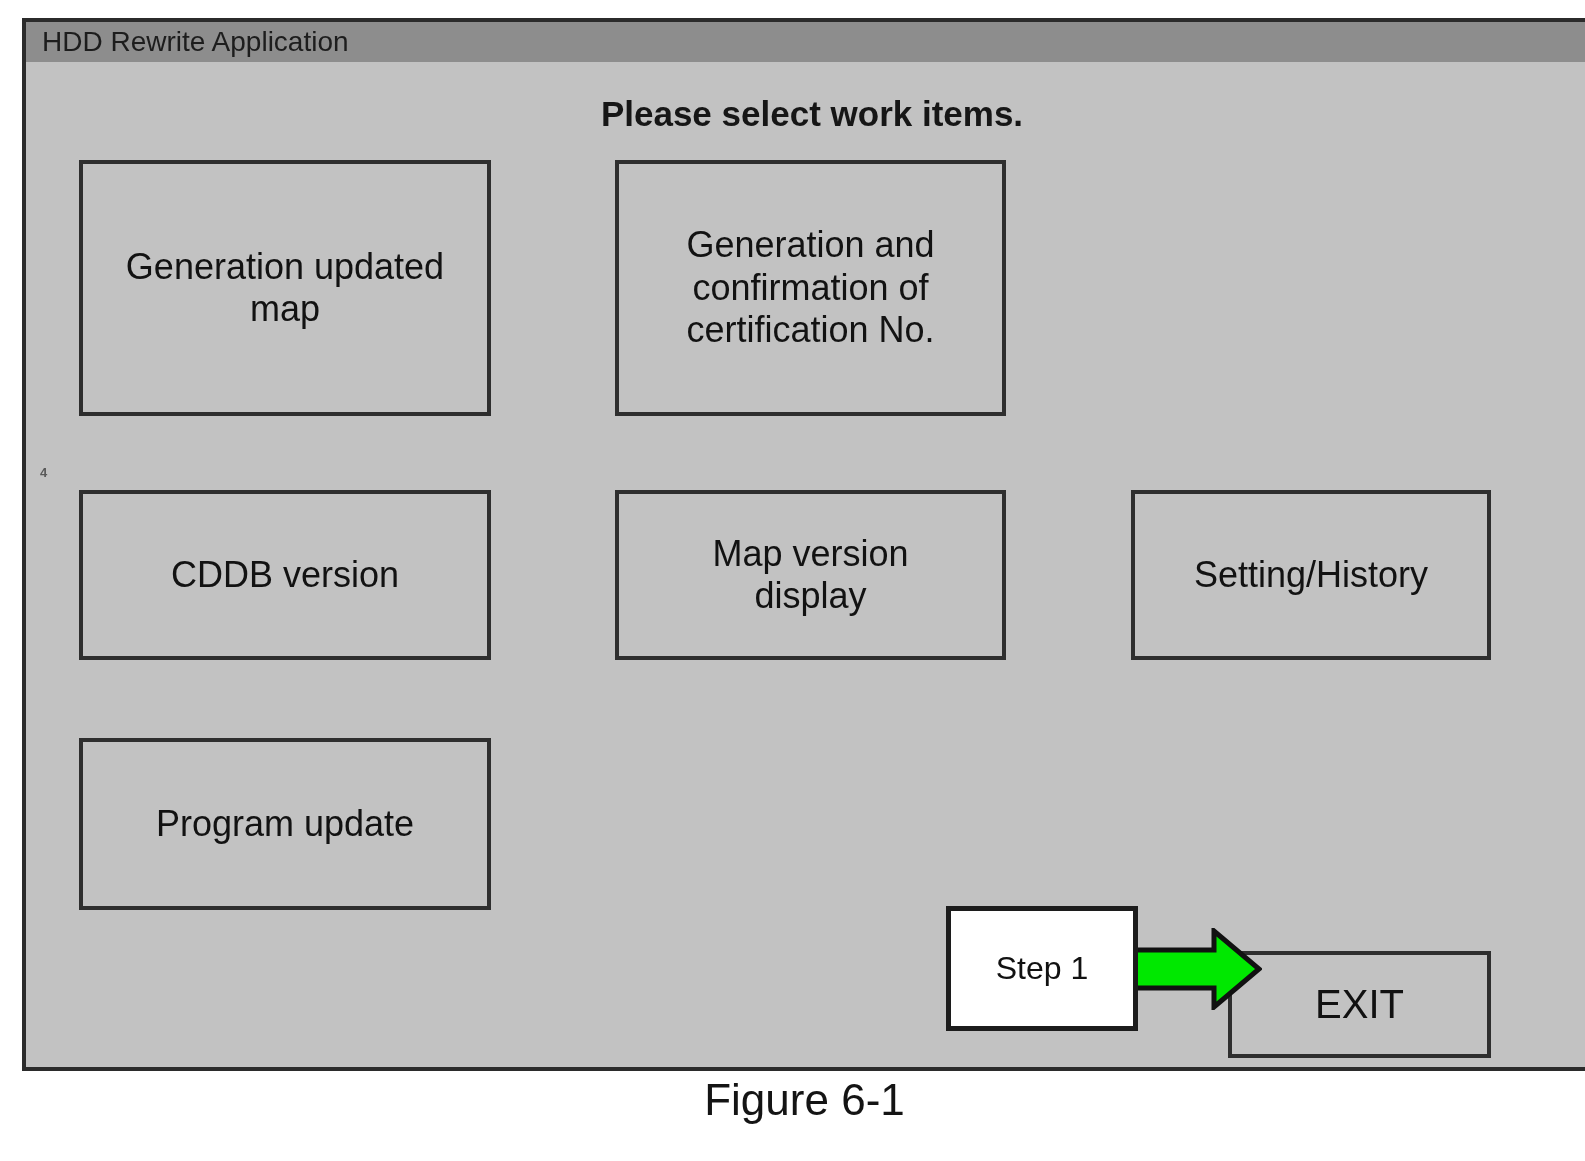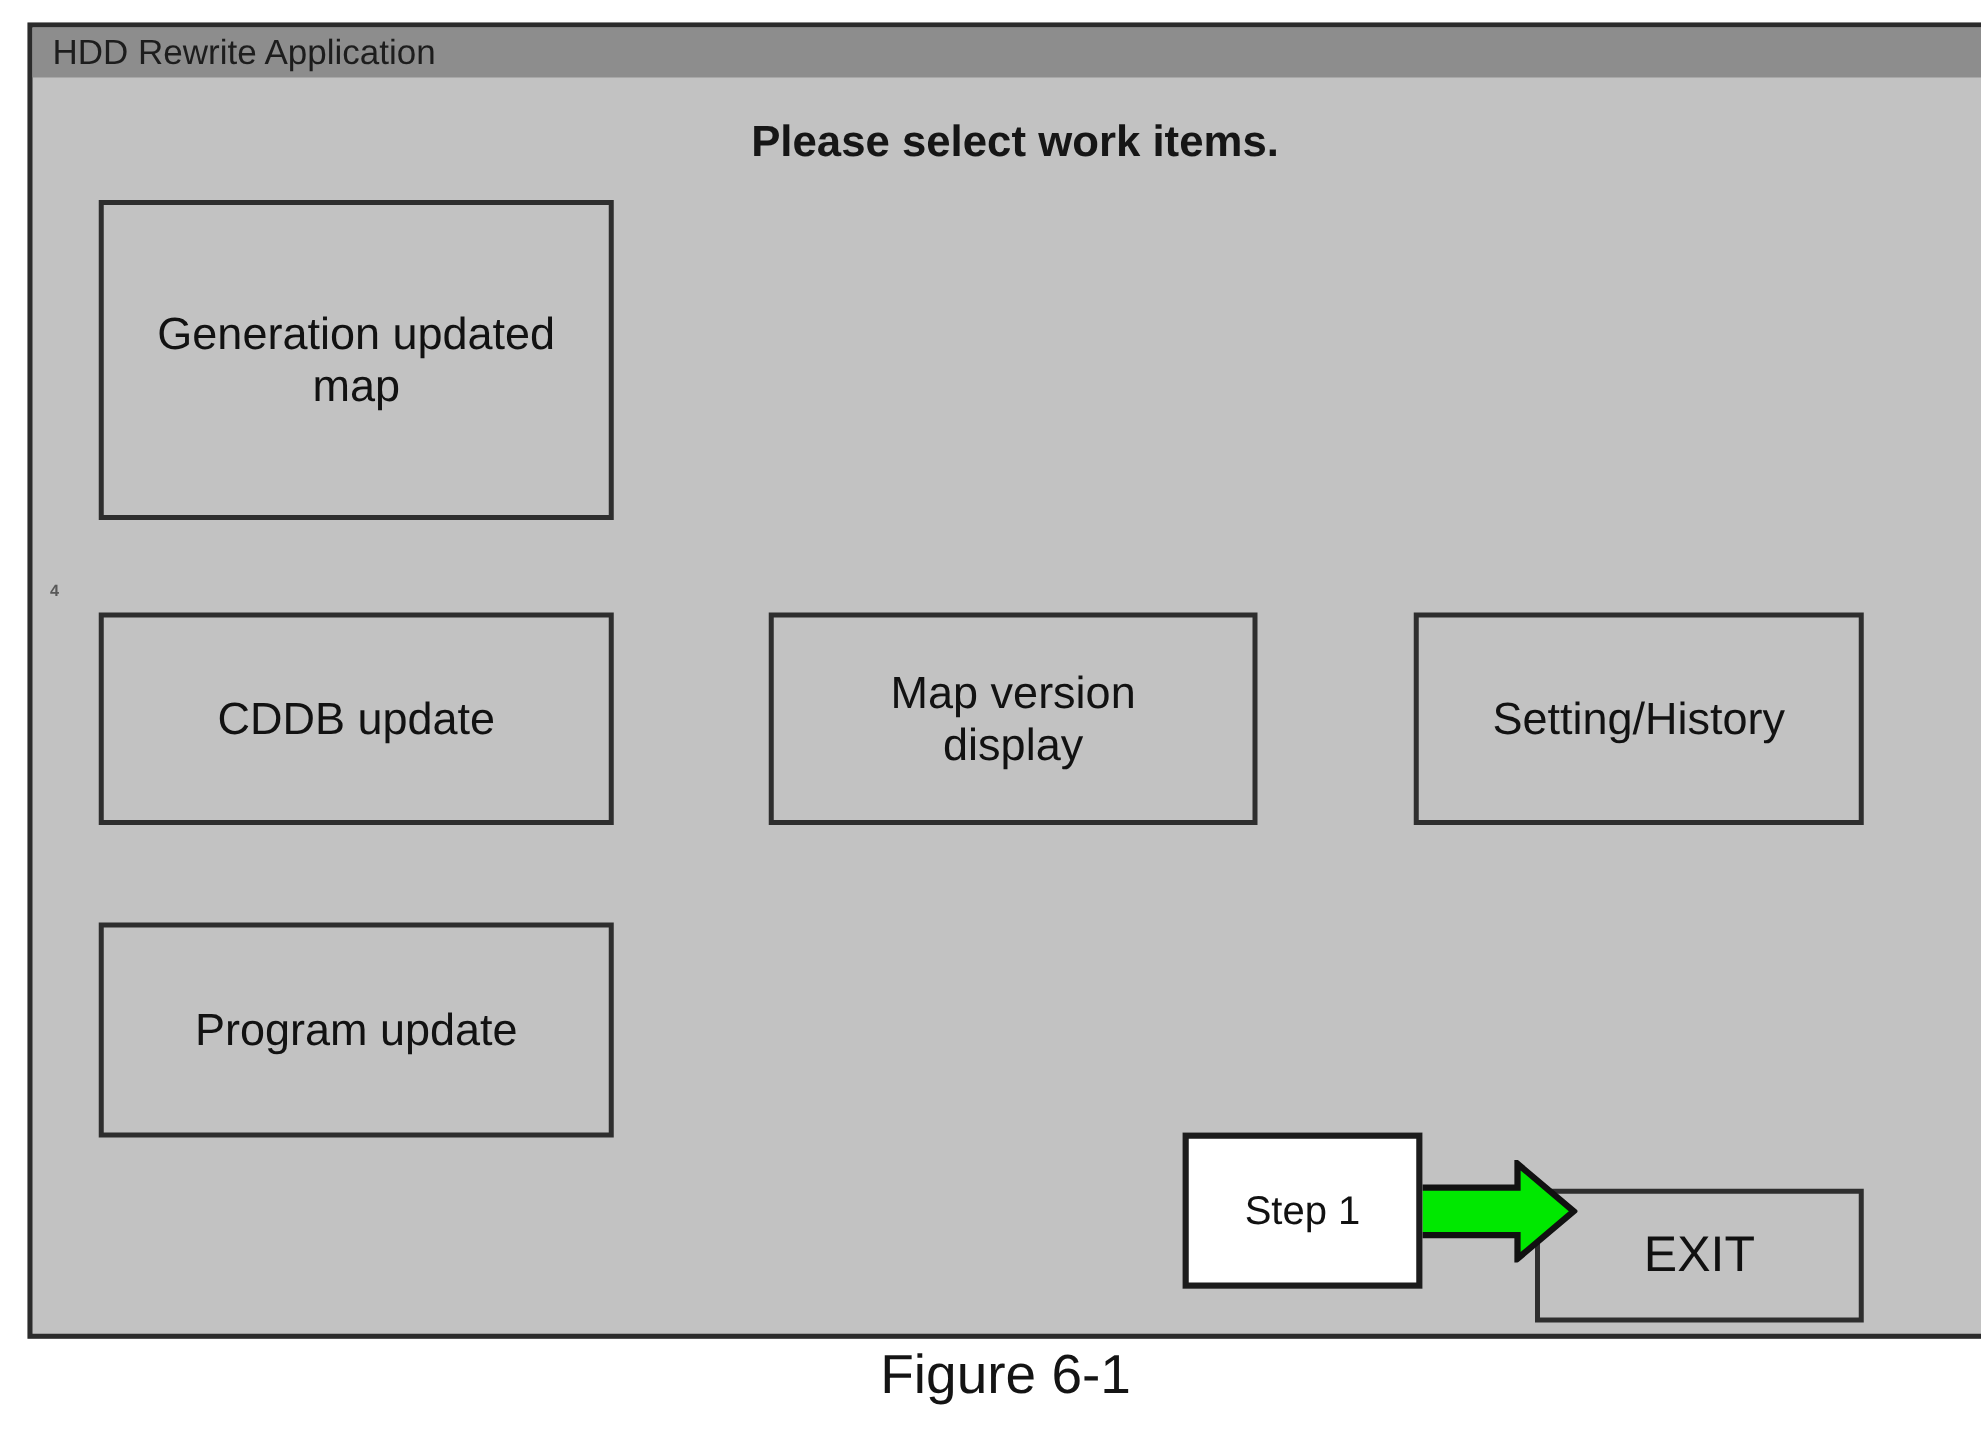--- a/index.html
+++ b/index.html
@@ -158,23 +158,26 @@
 
   <div id="title-bar">
     <span id="title-bar-text">HDD Rewrite Application</span>
   </div>
 
   <div id="heading">Please select work items.</div>
 
   <div class="work-btn" id="btn-installing-updated-map">Generation updated
 map</div>
 
+  <div class="work-btn" id="btn-generation-certification">Generation and
+confirmation of
+certification No.</div>
 
 
-  <div class="work-btn" id="btn-cddb-update">CDDB update</div>
+  <div class="work-btn" id="btn-cddb-update">CDDB version</div>
 
   <div class="work-btn" id="btn-map-version-display">Map version
 display</div>
 
   <div class="work-btn" id="btn-setting-history">Setting/History</div>
 
   <div class="work-btn" id="btn-program-update">Program update</div>
 
   <div id="exit-button">EXIT</div>
 

